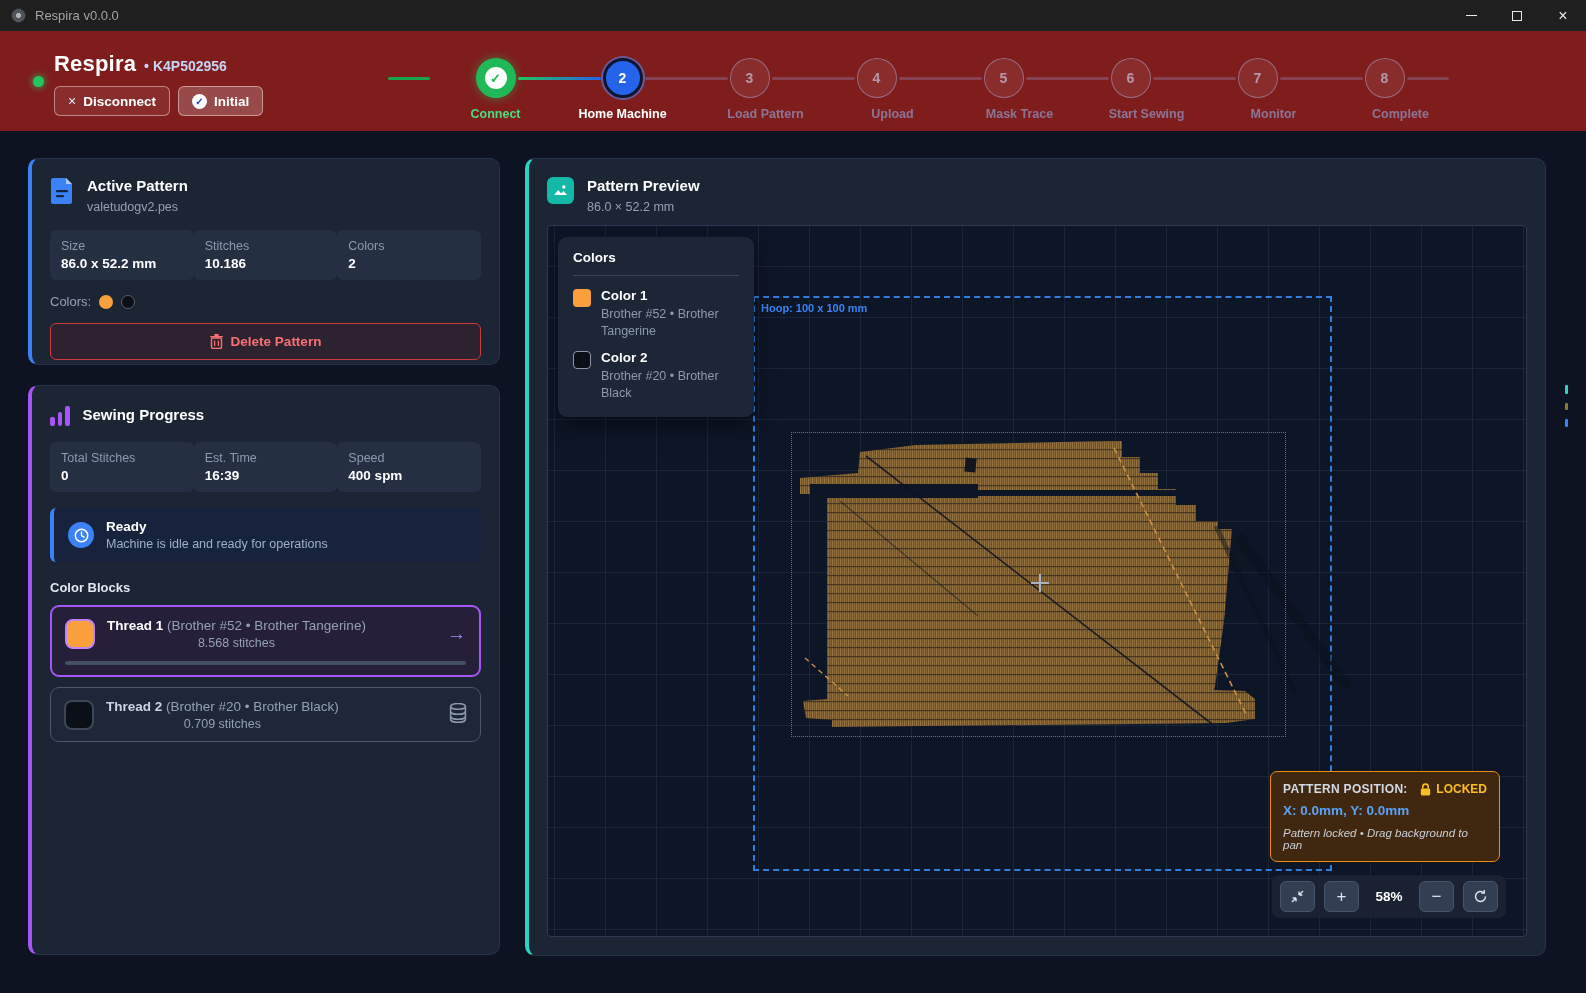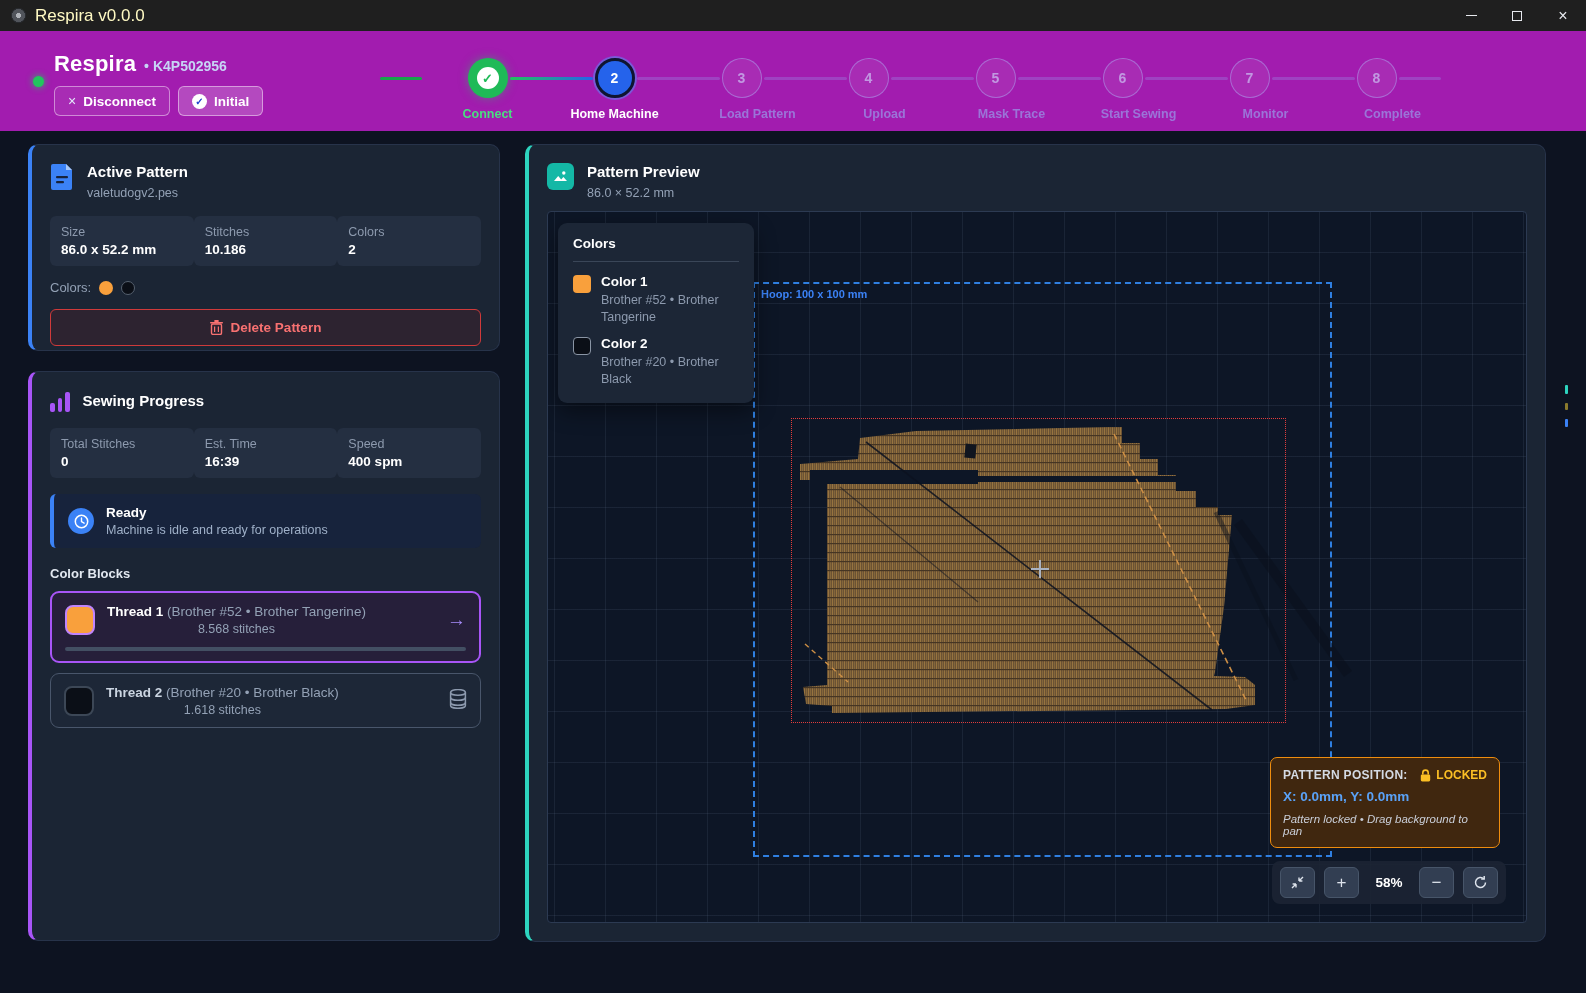--- a/index.html
+++ b/index.html
@@ -4,29 +4,29 @@
 <style>
   * { margin:0; padding:0; box-sizing:border-box; }
   html,body { width:1586px; height:993px; overflow:hidden; background:#0d1321;
     font-family:"Liberation Sans", sans-serif; }
   .app { width:1586px; height:993px; display:flex; flex-direction:column; background:#0d1321; }
 
   
   .titlebar { height:31px; background:#1f1f1f; display:flex; align-items:center; flex:0 0 31px; }
   .titlebar .app-icon { width:15px; height:15px; margin:0 9px 0 11px; border-radius:50%;
     background:radial-gradient(circle at 50% 50%, #c9cdd4 0 25%, #5a5e66 26% 60%, #2a2d33 61%); opacity:.85; }
-  .titlebar .tb-title { color:#fef9c3; font-size:17px; }
+  .titlebar .tb-title { color:#a3a3a3; font-size:13px; }
   .tb-controls { margin-left:auto; display:flex; height:100%; }
   .tb-btn { width:46px; height:100%; display:flex; align-items:center; justify-content:center; color:#e7e9ee; }
   .tb-btn .min-glyph { width:11px; height:1.4px; background:#e7e9ee; display:block; }
   .tb-btn .max-glyph { width:10px; height:10px; border:1.4px solid #e7e9ee; display:block; }
   .tb-btn .close-glyph { font-size:16px; line-height:1; }
 
   
-  .header { height:100px; flex:0 0 100px; background:#a21caf; position:relative; display:flex; padding:20px 8px 0 24px; }
+  .header { height:100px; flex:0 0 100px; background:#7f1d1d; position:relative; display:flex; padding:20px 0 0 24px; }
   .conn-dot { position:absolute; left:33px; top:45px; width:11px; height:11px; border-radius:50%;
     background:#22c55e; box-shadow:0 0 6px 1px rgba(34,197,94,.7); }
   .brand { margin-left:30px; }
   .brand-row { display:flex; align-items:baseline; gap:8px; }
   .brand-name { color:#fff; font-size:22px; font-weight:bold; letter-spacing:.2px; }
   .brand-serial { color:#c7d4f5; font-size:14px; font-weight:bold; }
   .brand-buttons { display:flex; gap:8px; margin-top:9px; }
   .hbtn { height:30px; display:flex; align-items:center; gap:7px; padding:0 13px; border-radius:6px;
     border:1px solid rgba(255,255,255,.45); color:#fff; font-size:13.5px; font-weight:bold; cursor:pointer; }
   .hbtn.ghost { background:rgba(255,255,255,.07); }
@@ -52,21 +52,21 @@
   .step.active .step-label { color:#ffffff; }
   .step.upcoming .step-label { color:rgba(150,190,250,.55);margin-left:32px; }
   .connector { position:absolute; top:19px; height:3px; right:calc(50% + 22px); width:83px; z-index:1;
     background:rgba(150,180,250,.25); border-radius:2px; }
   .connector.grad { background:linear-gradient(90deg,#22c55e,#2563eb); }
   .lead-line { position:absolute; top:19px; height:3px; left:-44px; width:42px; background:#17a54b; border-radius:2px; }
   .tail-line { position:absolute; top:19px; height:3px; left:calc(50% + 22px); width:42px;
     background:rgba(150,180,250,.25); border-radius:2px; }
 
   
-  .main { flex:1; display:flex; gap:25px; padding:13px 40px 0 28px; }
+  .main { flex:1; display:flex; gap:25px; padding:27px 40px 0 28px; }
   .left-col { width:472px; flex:0 0 472px; display:flex; flex-direction:column; gap:20px; }
   .right-col { flex:1; }
   .card { background:#1b2534; border:1px solid #27334a; border-radius:10px; position:relative; }
   .card.b-blue { border-left:4px solid #3b82f6; }
   .card.b-purple { border-left:4px solid #a855f7; }
   .card.b-teal { border-left:4px solid #2dd4bf; }
   .card-pad { padding:18px; }
 
   .card-head { display:flex; gap:13px; align-items:flex-start; }
   .card-title { color:#fff; font-size:15px; font-weight:bold; }
@@ -346,21 +346,21 @@
             <span class="thread-arrow">→</span>
           </div>
           <div class="progress-track"></div>
         </div>
 
         <div class="thread idle">
           <div class="thread-row">
             <span class="swatch s2" style="background-color: rgb(11, 15, 23);"></span>
             <div>
               <div class="thread-name"><b>Thread 2</b> <span class="detail">(Brother #20 • Brother Black)</span></div>
-              <div class="thread-st">1.618 stitches</div>
+              <div class="thread-st">0.709 stitches</div>
             </div>
             <span class="db-icon">
               <svg width="18" height="20" viewBox="0 0 18 20">
                 <ellipse cx="9" cy="3.4" rx="7.4" ry="2.8" fill="none" stroke="#8d9aae" stroke-width="1.5"></ellipse>
                 <path d="M1.6 3.4 v5 c0 1.6 3.3 2.9 7.4 2.9 s7.4 -1.3 7.4 -2.9 v-5" fill="none" stroke="#8d9aae" stroke-width="1.5"></path>
                 <path d="M1.6 8.4 v5 c0 1.6 3.3 2.9 7.4 2.9 s7.4 -1.3 7.4 -2.9 v-5" fill="none" stroke="#8d9aae" stroke-width="1.5"></path>
                 <path d="M1.6 13.4 v3 c0 1.6 3.3 2.9 7.4 2.9 s7.4 -1.3 7.4 -2.9 v-3" fill="none" stroke="#8d9aae" stroke-width="1.5"></path>
               </svg>
             </span>
           </div>

